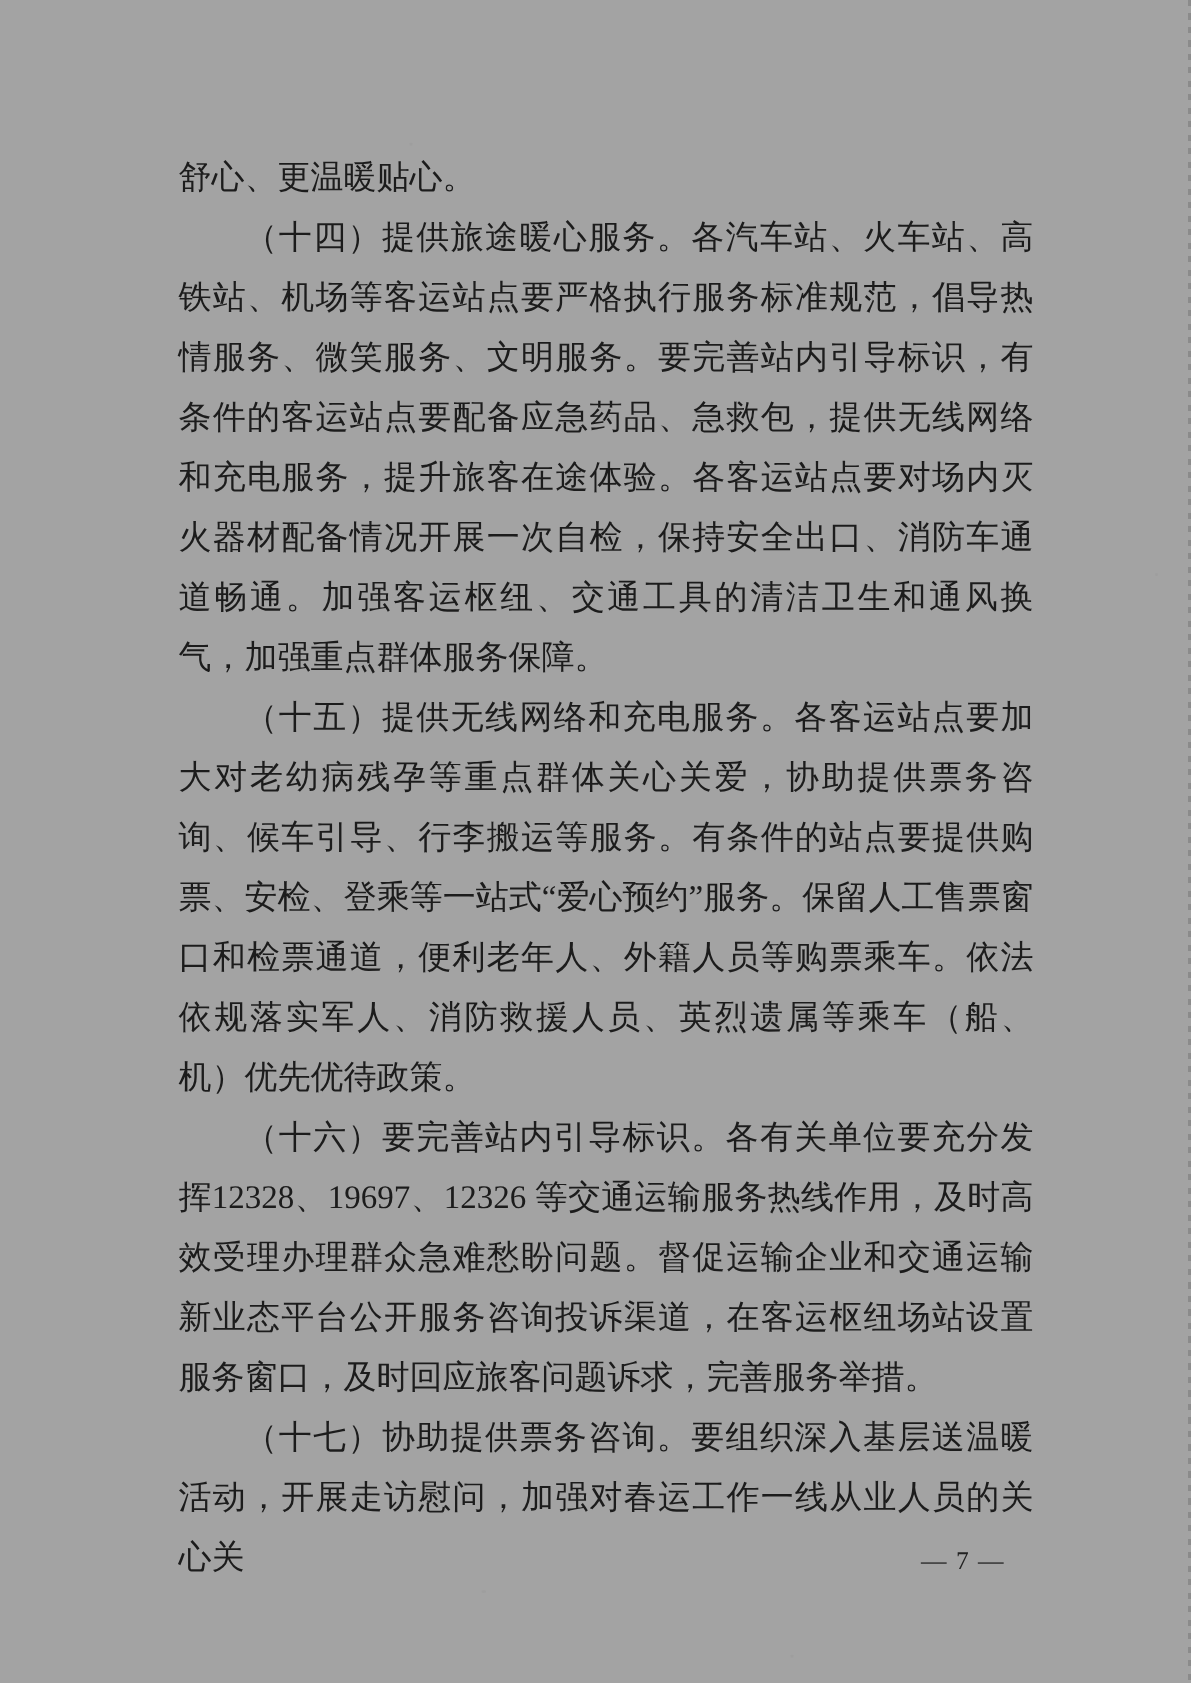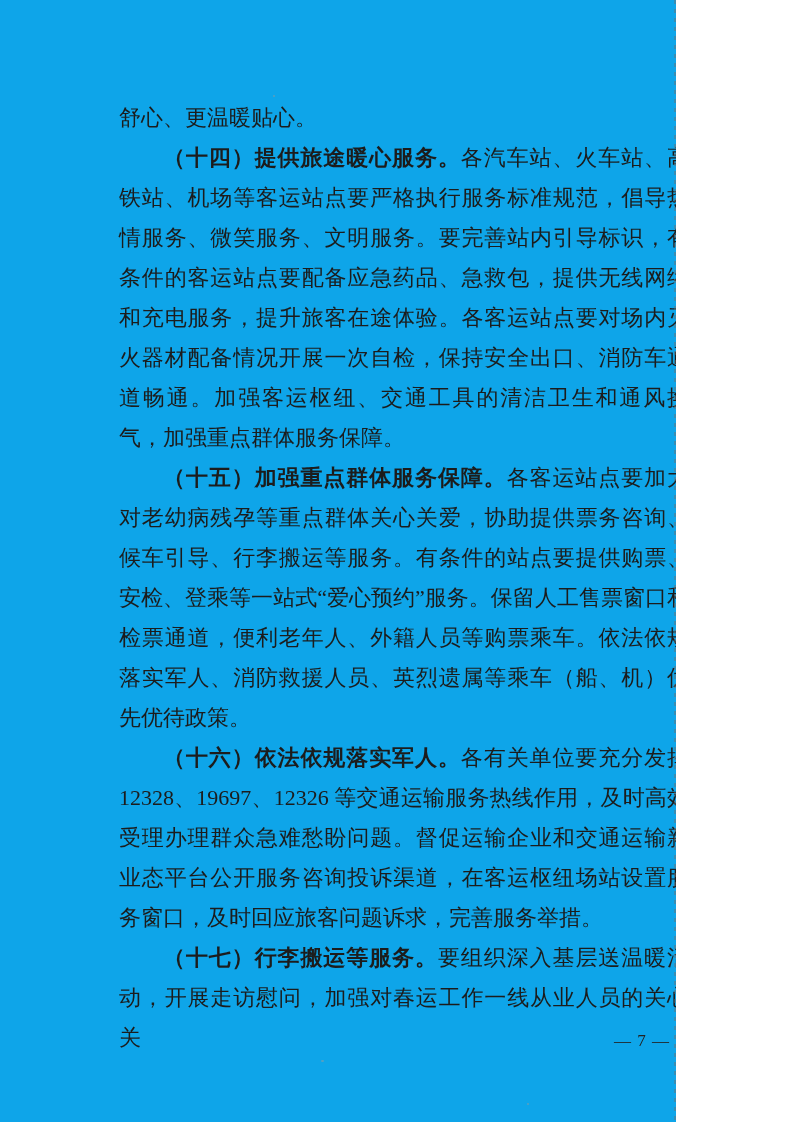--- a/index.html
+++ b/index.html
@@ -2,23 +2,23 @@
 <html><head>
 <meta charset="utf-8">
 <style>
   html, body {
     margin: 0;
     padding: 0;
     background: #ffffff;
   }
   .page {
     position: relative;
-    width: 676px;
+    width: 794px;
     height: 1122px;
-    background: #0ea5e9;
+    background: #a3a3a3;
     overflow: hidden;
     font-family: "Liberation Serif", "DejaVu Serif", serif;
   }
   .text-block {
     position: absolute;
     left: 119px;
     top: 98px;
     width: 570px;
     color: #1c1c1c;
     font-size: 22px;
@@ -28,21 +28,21 @@
   }
   .text-block p {
     margin: 0;
     padding: 0;
     text-indent: 2em;
   }
   .text-block p.continuation {
     text-indent: 0;
   }
   .para-heading {
-    font-weight: bold;
+    font-weight: normal;
   }
   .page-number {
     position: absolute;
     left: 614px;
     top: 1031px;
     width: 70px;
     color: #222222;
     font-size: 17px;
     letter-spacing: 1px;
     white-space: nowrap;
@@ -77,25 +77,25 @@
 <body>
 
 <div class="page">
 
   <div class="text-block">
 
     <p class="continuation">舒心、更温暖贴心。</p>
 
     <p><span class="para-heading">（十四）提供旅途暖心服务。</span><span>各汽车站、火车站、高铁站、机场等客运站点要严格执行服务标准规范，倡导热情服务、微笑服务、文明服务。要完善站内引导标识，有条件的客运站点要配备应急药品、急救包，提供无线网络和充电服务，提升旅客在途体验。各客运站点要对场内灭火器材配备情况开展一次自检，保持安全出口、消防车通道畅通。加强客运枢纽、交通工具的清洁卫生和通风换气，加强重点群体服务保障。</span></p>
 
-    <p><span class="para-heading">（十五）加强重点群体服务保障。</span><span>各客运站点要加大对老幼病残孕等重点群体关心关爱，协助提供票务咨询、候车引导、行李搬运等服务。有条件的站点要提供购票、安检、登乘等一站式“爱心预约”服务。保留人工售票窗口和检票通道，便利老年人、外籍人员等购票乘车。依法依规落实军人、消防救援人员、英烈遗属等乘车（船、机）优先优待政策。</span></p>
+    <p><span class="para-heading">（十五）提供无线网络和充电服务。</span><span>各客运站点要加大对老幼病残孕等重点群体关心关爱，协助提供票务咨询、候车引导、行李搬运等服务。有条件的站点要提供购票、安检、登乘等一站式“爱心预约”服务。保留人工售票窗口和检票通道，便利老年人、外籍人员等购票乘车。依法依规落实军人、消防救援人员、英烈遗属等乘车（船、机）优先优待政策。</span></p>
 
-    <p><span class="para-heading">（十六）依法依规落实军人。</span><span>各有关单位要充分发挥12328、19697、12326 等交通运输服务热线作用，及时高效受理办理群众急难愁盼问题。督促运输企业和交通运输新业态平台公开服务咨询投诉渠道，在客运枢纽场站设置服务窗口，及时回应旅客问题诉求，完善服务举措。</span></p>
+    <p><span class="para-heading">（十六）要完善站内引导标识。</span><span>各有关单位要充分发挥12328、19697、12326 等交通运输服务热线作用，及时高效受理办理群众急难愁盼问题。督促运输企业和交通运输新业态平台公开服务咨询投诉渠道，在客运枢纽场站设置服务窗口，及时回应旅客问题诉求，完善服务举措。</span></p>
 
-    <p><span class="para-heading">（十七）行李搬运等服务。</span><span>要组织深入基层送温暖活动，开展走访慰问，加强对春运工作一线从业人员的关心关</span></p>
+    <p><span class="para-heading">（十七）协助提供票务咨询。</span><span>要组织深入基层送温暖活动，开展走访慰问，加强对春运工作一线从业人员的关心关</span></p>
 
   </div>
 
   <div class="page-number">— 7 —</div>
 
   <div class="edge-line"></div>
   <div class="speck s1"></div>
   <div class="speck s2"></div>
   <div class="speck s3"></div>
   <div class="speck s4"></div>

